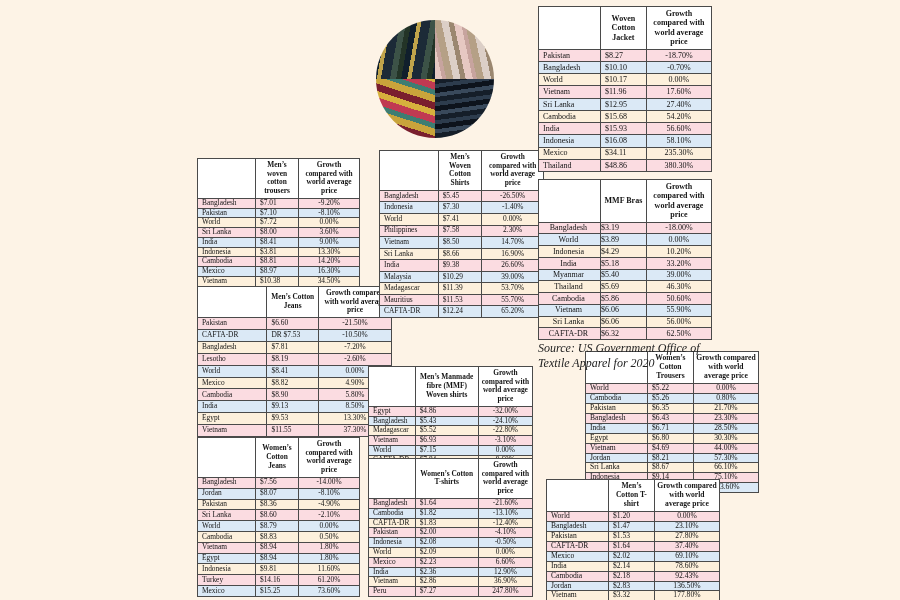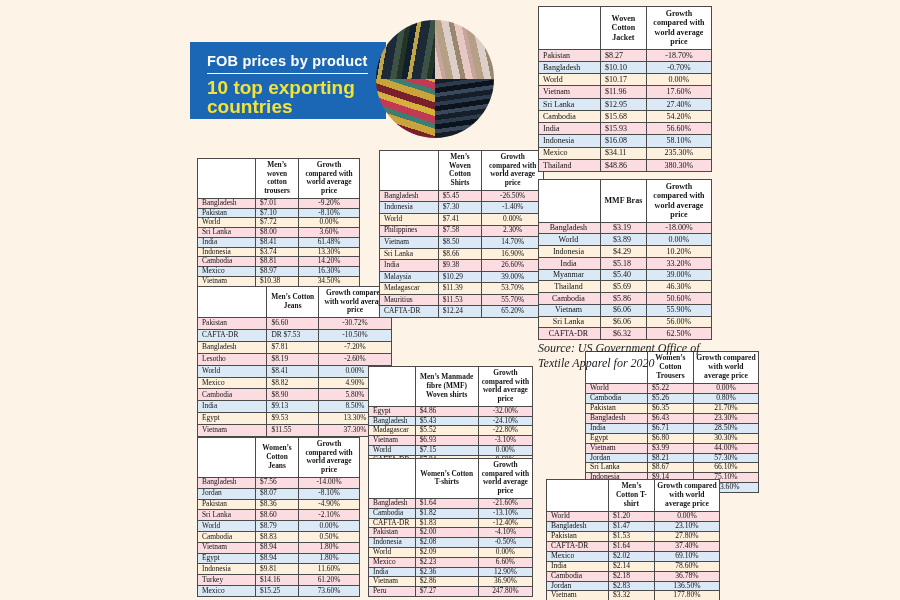--- a/index.html
+++ b/index.html
@@ -59,21 +59,21 @@
   .tbl tbody tr:nth-child(3n)   td{background:#fdf0dc;}
 
   
   .tbl th:nth-child(1){width:36%;}
   .tbl th:nth-child(2){width:26%;}
   .tbl th:nth-child(3){width:38%;}
   #t-mmf-woven-shirts th:nth-child(1),#t-womens-tshirts th:nth-child(1){width:28%;}
   #t-mmf-woven-shirts th:nth-child(2),#t-womens-tshirts th:nth-child(2){width:39%;}
   #t-mmf-woven-shirts th:nth-child(3),#t-womens-tshirts th:nth-child(3){width:33%;}
   #t-bras td.country{text-align:center;padding-left:0;}
-  #t-bras td.price{padding-left:12px;}
+  #t-bras td.price{padding-left:0;}
 
   
   #t-jacket th,#t-jacket td,#t-bras th,#t-bras td{font-size:8px;}
   #t-womens-trousers th,#t-womens-trousers td,#t-mens-tshirt th,#t-mens-tshirt td{font-size:7.6px;}
 
   
   #t-trousers          {left:197px;top:158px;width:163px;height:127px;}
   #t-mens-jeans        {left:197px;top:286px;width:195px;height:151px;}
   #t-womens-jeans      {left:197px;top:437px;width:163px;height:160px;}
   #t-mens-woven-shirts {left:379px;top:150px;width:165px;height:168px;}
@@ -87,24 +87,20 @@
   .source{
     position:absolute;left:538px;top:341px;width:190px;
     font-size:12px;font-style:italic;color:#222;
   }
 </style>
 </head>
 <body>
 
 <div id="canvas">
 
-  <div class="banner">
-    <span class="l1">FOB prices by product</span>
-    <div class="l2">10 top exporting countries</div>
-  </div>
 
   <div class="photo">
     <div class="q q1"></div>
     <div class="q q2"></div>
     <div class="q q3"></div>
     <div class="q q4"></div>
   </div>
 
   <div class="tbl" id="t-trousers">
       <table>
@@ -132,25 +128,25 @@
             <td class="growth">0.00%</td>
           </tr>
           <tr>
             <td class="country">Sri Lanka</td>
             <td class="price">$8.00</td>
             <td class="growth">3.60%</td>
           </tr>
           <tr>
             <td class="country">India</td>
             <td class="price">$8.41</td>
-            <td class="growth">61.48%</td>
+            <td class="growth">9.00%</td>
           </tr>
           <tr>
             <td class="country">Indonesia</td>
-            <td class="price">$3.74</td>
+            <td class="price">$3.81</td>
             <td class="growth">13.30%</td>
           </tr>
           <tr>
             <td class="country">Cambodia</td>
             <td class="price">$8.81</td>
             <td class="growth">14.20%</td>
           </tr>
           <tr>
             <td class="country">Mexico</td>
             <td class="price">$8.97</td>
@@ -175,21 +171,21 @@
           <tr>
             <th></th>
             <th>Men’s Cotton Jeans</th>
             <th>Growth compared with world average price</th>
           </tr>
         </thead>
         <tbody>
           <tr>
             <td class="country">Pakistan</td>
             <td class="price">$6.60</td>
-            <td class="growth">-30.72%</td>
+            <td class="growth">-21.50%</td>
           </tr>
           <tr>
             <td class="country">CAFTA-DR</td>
             <td class="price">DR $7.53</td>
             <td class="growth">-10.50%</td>
           </tr>
           <tr>
             <td class="country">Bangladesh</td>
             <td class="price">$7.81</td>
             <td class="growth">-7.20%</td>
@@ -660,21 +656,21 @@
             <td class="price">$6.71</td>
             <td class="growth">28.50%</td>
           </tr>
           <tr>
             <td class="country">Egypt</td>
             <td class="price">$6.80</td>
             <td class="growth">30.30%</td>
           </tr>
           <tr>
             <td class="country">Vietnam</td>
-            <td class="price">$3.99</td>
+            <td class="price">$4.69</td>
             <td class="growth">44.00%</td>
           </tr>
           <tr>
             <td class="country">Jordan</td>
             <td class="price">$8.21</td>
             <td class="growth">57.30%</td>
           </tr>
           <tr>
             <td class="country">Sri Lanka</td>
             <td class="price">$8.67</td>
@@ -729,21 +725,21 @@
             <td class="growth">69.10%</td>
           </tr>
           <tr>
             <td class="country">India</td>
             <td class="price">$2.14</td>
             <td class="growth">78.60%</td>
           </tr>
           <tr>
             <td class="country">Cambodia</td>
             <td class="price">$2.18</td>
-            <td class="growth">36.78%</td>
+            <td class="growth">92.43%</td>
           </tr>
           <tr>
             <td class="country">Jordan</td>
             <td class="price">$2.83</td>
             <td class="growth">136.50%</td>
           </tr>
           <tr>
             <td class="country">Vietnam</td>
             <td class="price">$3.32</td>
             <td class="growth">177.80%</td>

